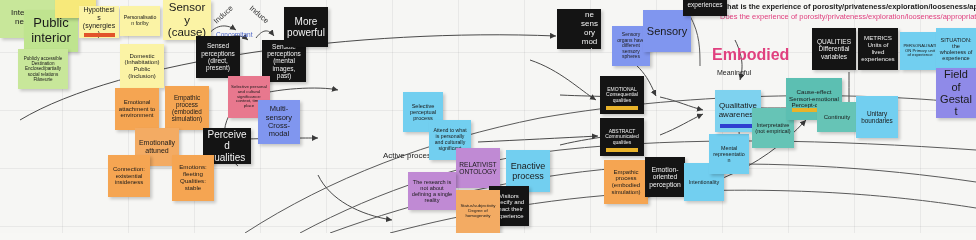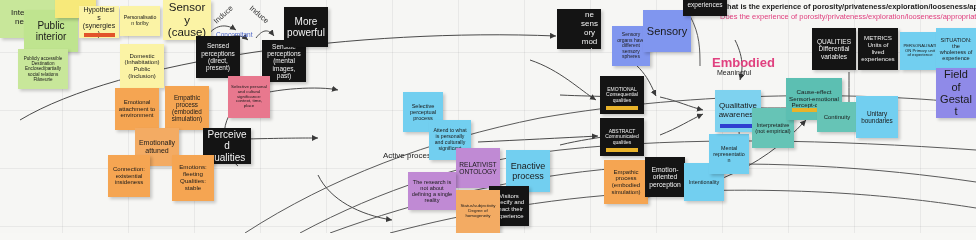--- a/index.html
+++ b/index.html
@@ -101,39 +101,40 @@
   </svg>
 
   <div class="hdr" style="left:720px;top:2px;font-size:7.5px;color:#1a1a1a;">What is the experience of porosity/privateness/exploration/looseness/appropriation like?</div>
   <div class="hdr" style="left:720px;top:12px;font-size:7.5px;color:#e0407f;font-weight:normal;">Does the experience of porosity/privateness/exploration/looseness/appropriation contribute to inti</div>
 
   <div class="freetext rot-a" style="left:212px;top:10px;font-size:7.5px;color:#333;">Induce</div>
   <div class="freetext rot-b" style="left:248px;top:10px;font-size:7.5px;color:#333;">Induce</div>
   <div class="freetext" style="left:216px;top:31px;font-size:6.5px;color:#4a63c8;">Concomitant</div>
   <div class="freetext" style="left:383px;top:151px;font-size:8px;color:#222;">Active process</div>
   <div class="freetext" style="left:717px;top:69px;font-size:7px;color:#222;">Meaningful</div>
-  <div class="freetext" style="left:712px;top:55px;font-size:13px;font-weight:bold;color:#e0407f;">Embodied</div>
+  <div class="freetext" style="left:712px;top:46px;font-size:16px;font-weight:bold;color:#e0407f;">Embodied</div>
 
   <div class="note green" style="left:0px;top:-2px;width:58px;height:40px;font-size:8px;">Integrated network</div>
-  <div class="note green2" style="left:24px;top:10px;width:54px;height:42px;font-size:10px;">Public interior</div>
+  <div class="note green2" style="left:24px;top:10px;width:54px;height:42px;font-size:13px;">Public interior</div>
   <div class="note green" style="left:18px;top:49px;width:50px;height:40px;font-size:4.6px;">Publicly accessible Destination Enclosed/partially social relations Flâneurie</div>
 
   <div class="note yellow2" style="left:55px;top:-4px;width:41px;height:22px;font-size:7px;"></div>
 
   <div class="note yellow" style="left:79px;top:6px;width:40px;height:32px;font-size:7px;">Hypothesis (synergies)</div>
   <div class="bar bar-red" style="left:84px;top:33px;width:31px;height:4px;"></div>
 
   <div class="note yellow" style="left:120px;top:6px;width:40px;height:30px;font-size:5.2px;">Personalisation for/by</div>
   <div class="note yellow" style="left:163px;top:0px;width:48px;height:40px;font-size:11.5px;">Sensory (cause)</div>
   <div class="note yellow" style="left:120px;top:44px;width:44px;height:44px;font-size:6px;">Domestic (Inhabitation) Public (Inclusion)</div>
 
   <div class="note dark" style="left:196px;top:36px;width:44px;height:42px;font-size:6.5px;">Sensed perceptions (direct, present)</div>
   <div class="note dark" style="left:262px;top:40px;width:44px;height:42px;font-size:6.5px;">Sensate perceptions (mental images, past)</div>
   <div class="note dark" style="left:284px;top:7px;width:44px;height:40px;font-size:10px;">More powerful</div>
   <div class="note pink" style="left:228px;top:76px;width:42px;height:42px;font-size:4.4px;">Selective personal and cultural significance: context, time, place</div>
+  <div class="note purpleblue" style="left:258px;top:100px;width:42px;height:44px;font-size:7.5px;">Multi-sensory Cross-modal</div>
 
   <div class="note orange" style="left:115px;top:88px;width:44px;height:42px;font-size:6px;">Emotional attachment to environment</div>
   <div class="note orange" style="left:165px;top:86px;width:44px;height:44px;font-size:6.3px;">Empathic process (embodied simulation)</div>
   <div class="note orange2" style="left:135px;top:128px;width:44px;height:38px;font-size:7px;">Emotionally attuned</div>
   <div class="note dark" style="left:203px;top:128px;width:48px;height:36px;font-size:10px;">Perceived qualities</div>
   <div class="note orange" style="left:108px;top:155px;width:42px;height:42px;font-size:6px;">Connection: existential insideness</div>
   <div class="note orange" style="left:172px;top:155px;width:42px;height:46px;font-size:6.2px;">Emotions: fleeting Qualities: stable</div>
 
   <div class="note cyan" style="left:403px;top:92px;width:40px;height:40px;font-size:5.6px;">Selective perceptual process</div>
   <div class="note cyan" style="left:429px;top:120px;width:42px;height:40px;font-size:5.2px;">Attend to what is personally and culturally significant</div>

